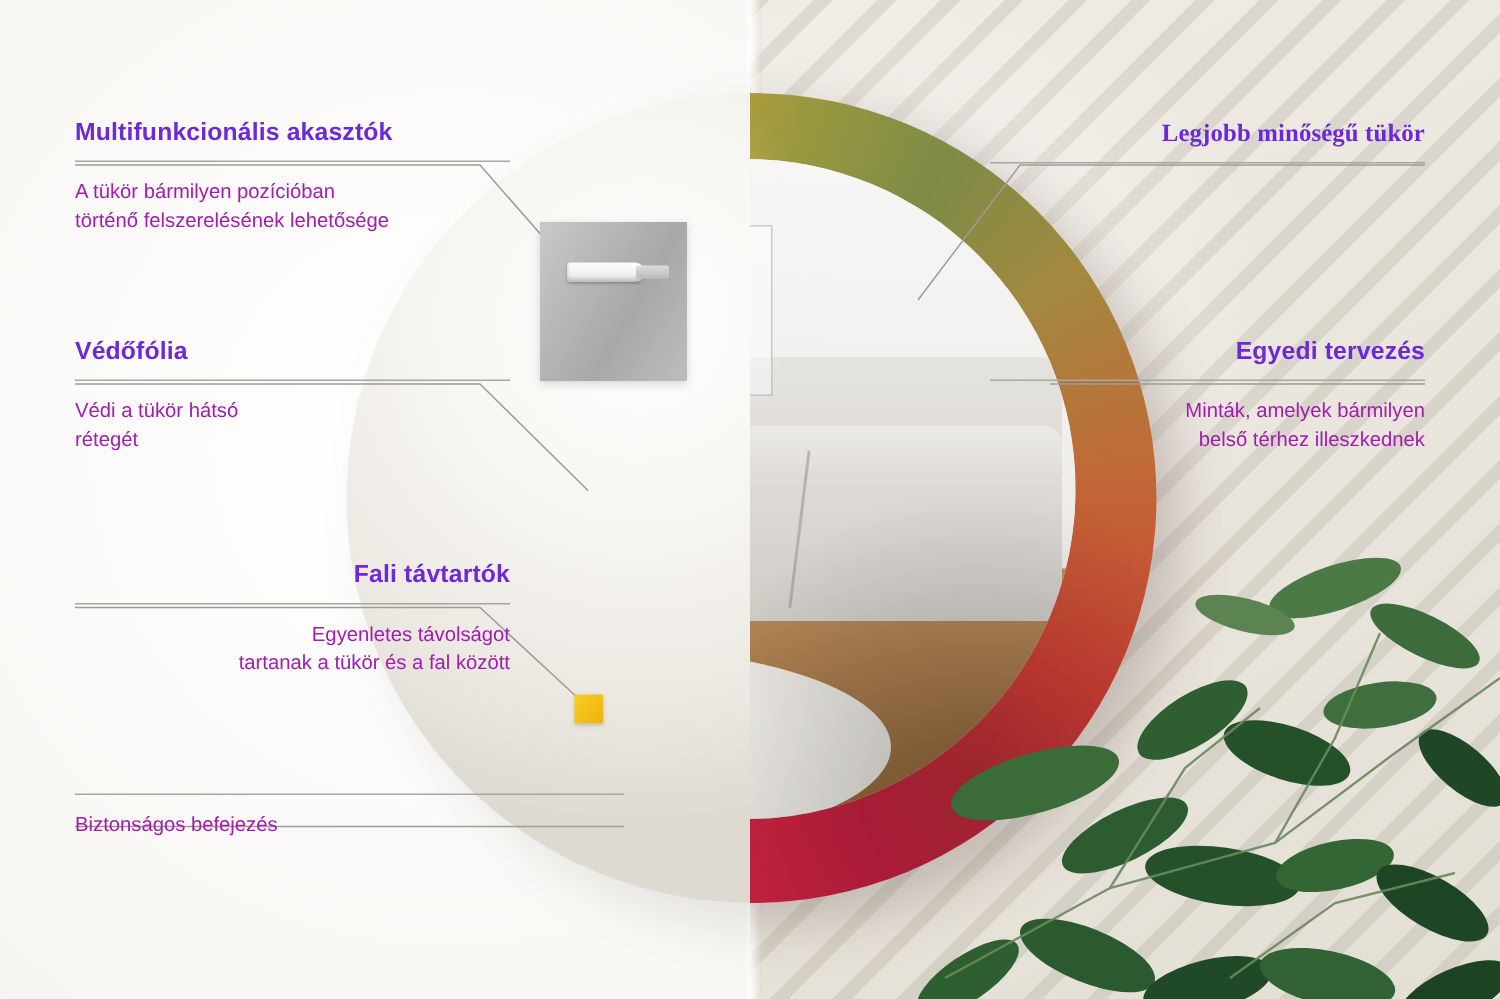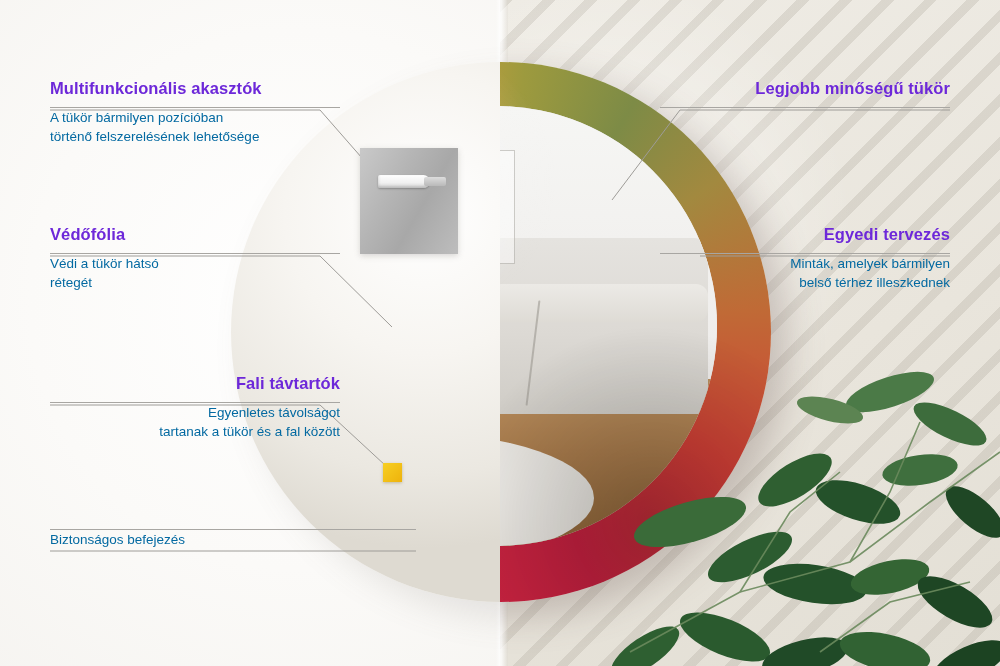--- a/index.html
+++ b/index.html
@@ -133,21 +133,21 @@
   
   .block{ position:absolute; }
   .block h3{
     font-size:16.5px; font-weight:bold; color:#6d28d9; letter-spacing:0.1px;
     white-space:nowrap;
   }
   .block .rule{
     height:1px; background:#a8a6a2; margin-top:9px;
   }
   .block p{
-    margin-top:0; font-size:13.5px; line-height:1.42; color:#0369a1;
+    margin-top:10px; font-size:13.5px; line-height:1.42; color:#a21caf;
     white-space:pre-line;
   }
   .block.right{ text-align:right; }
 </style>
 </head>
 <body>
 
 <div class="stage">
 
   <div class="bg-left"></div>
@@ -245,21 +245,21 @@
     <div class="rule"></div>
     <p>Egyenletes távolságot
 tartanak a tükör és a fal között</p>
   </div>
 
   <div class="block" style="left:50px; top:520px; width:366px;">
     <div class="rule"></div>
     <p>Biztonságos befejezés</p>
   </div>
 
-  <div class="block right" style="left:660px; top:79px; width:290px;">
+  <div class="block right" style="left:660px; top:79px; width:290px;font-family:Liberation Serif, serif;">
     <h3>Legjobb minőségű tükör</h3>
     <div class="rule"></div>
   </div>
 
   <div class="block right" style="left:660px; top:225px; width:290px;">
     <h3>Egyedi tervezés</h3>
     <div class="rule"></div>
     <p>Minták, amelyek bármilyen
 belső térhez illeszkednek</p>
   </div>

